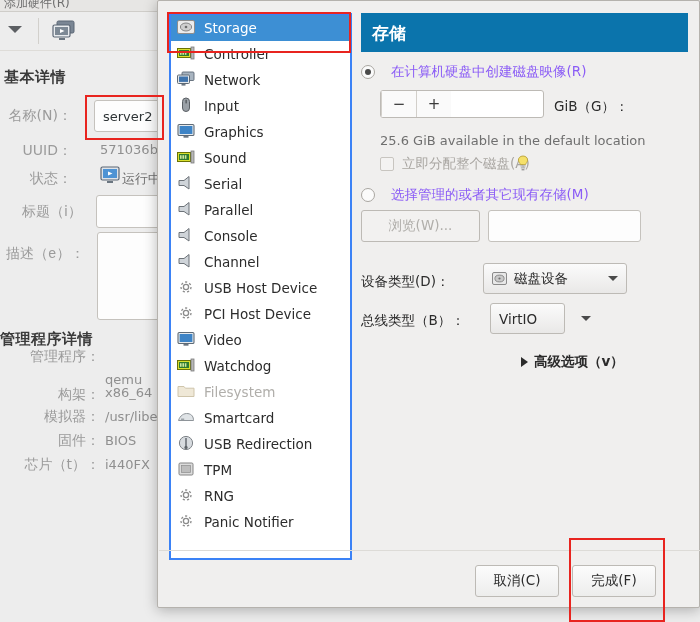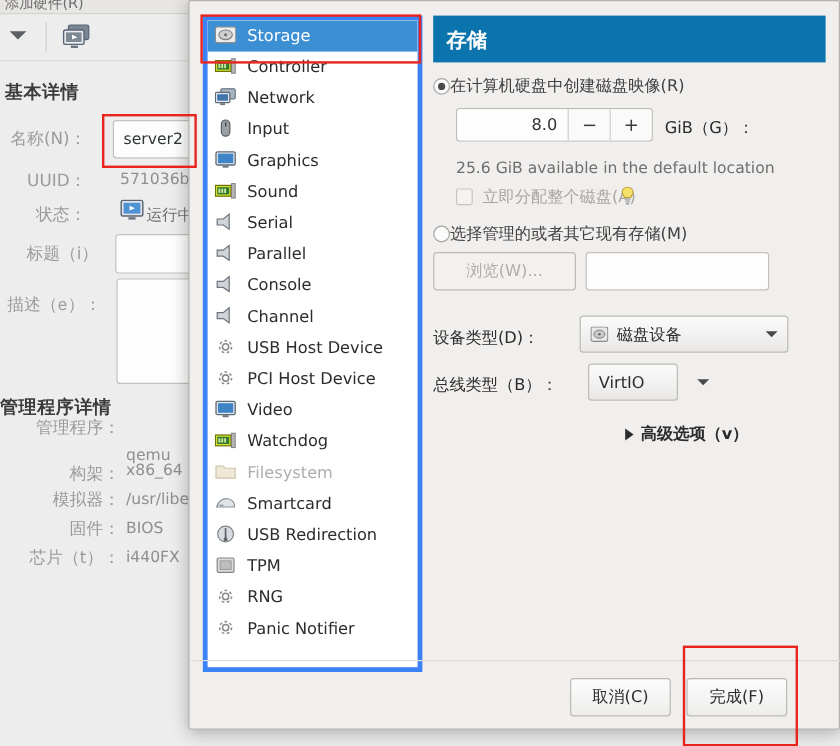--- a/index.html
+++ b/index.html
@@ -35,37 +35,37 @@
 
   .statusicon{position:absolute;}
 
   
   #dialog{position:absolute;left:157px;top:0px;width:543px;height:608px;
     background:#f0efee;border:1px solid #b5b2ad;border-radius:2px;
     box-shadow:0 2px 14px rgba(0,0,0,.28);box-sizing:border-box;}
 
   
   #devlist{position:absolute;left:11px;top:12px;width:183px;height:547px;
-    background:#ffffff;border:4px solid #3b82f6;box-sizing:border-box;overflow:hidden;}
+    background:#ffffff;border:2px solid #3b82f6;box-sizing:border-box;overflow:hidden;}
   .dev-item{position:relative;height:26px;display:flex;align-items:center;padding-left:6px;box-sizing:border-box;}
   .dev-item .dev-ico{width:20px;height:18px;flex:0 0 20px;margin-right:7px;position:relative;}
   .dev-item .dev-lbl{font-size:13.5px;color:#2c2c2c;white-space:nowrap;}
   .dev-item.selected{background:#3d8fd4;}
   .dev-item.selected .dev-lbl{color:#ffffff;}
   .dev-item.disabled .dev-lbl{color:#b0aeaa;}
 
   
   #pane-header{position:absolute;left:203px;top:12px;width:327px;height:39px;background:#0b74ac;}
   #pane-header .ph-txt{position:absolute;left:11px;top:9px;font-size:17px;color:#ffffff;font-weight:bold;}
 
   .radio-row{position:absolute;display:flex;align-items:center;}
   .radio{width:14px;height:14px;border-radius:50%;border:1px solid #a9a6a1;background:#fbfbfb;
     box-sizing:border-box;position:relative;flex:0 0 14px;}
   .radio.on::after{content:"";position:absolute;left:3px;top:3px;width:6px;height:6px;border-radius:50%;background:#4a4a4a;}
-  .radio-lbl{margin-left:0;font-size:13.5px;color:#404040;white-space:nowrap;text-align:right;}
+  .radio-lbl{margin-left:16px;font-size:13.5px;color:#8b5cf6;white-space:nowrap;text-align:right;}
 
   .chk{width:14px;height:14px;border:1px solid #c8c5c0;background:#f4f3f2;border-radius:2px;
     box-sizing:border-box;flex:0 0 14px;}
   .chk-lbl{margin-left:8px;font-size:13.5px;color:#a9a6a2;white-space:nowrap;}
 
   .helptext{position:absolute;font-size:13px;color:#6f6f6f;white-space:nowrap;}
 
   .spin{position:absolute;display:flex;height:28px;border:1px solid #bdbab5;border-radius:3px;
     background:#fff;box-sizing:border-box;overflow:hidden;}
   .spin .sv{width:93px;display:flex;align-items:center;justify-content:flex-end;padding-right:9px;
@@ -339,21 +339,20 @@
   <div id="pane-header">
     <span class="ph-txt">存储</span>
   </div>
 
   <div class="radio-row" style="left:203px;top:62px;">
     <span class="radio on"></span>
     <span class="radio-lbl">在计算机硬盘中创建磁盘映像(R)</span>
   </div>
 
   <div class="spin" style="left:222px;top:89px;width:164px;">
-    <span class="sv">8.0</span>
     <span class="sb">−</span>
     <span class="sb">+</span>
   </div>
   <div class="lbl-r" style="left:396px;top:97px;">GiB（G）：</div>
 
   <div class="helptext" style="left:222px;top:132px;">25.6 GiB available in the default location</div>
 
   <div class="radio-row" style="left:222px;top:154px;">
     <span class="chk"></span>
     <span class="chk-lbl">立即分配整个磁盘(A)</span>
@@ -371,21 +370,21 @@
     <span class="radio"></span>
     <span class="radio-lbl">选择管理的或者其它现有存储(M)</span>
   </div>
 
   <div class="btn disabled" style="left:203px;top:209px;width:119px;height:32px;">浏览(W)...</div>
   <div class="entry" style="left:330px;top:209px;width:153px;height:32px;">
     <span class="entry-txt" style="left:7px;top:8px;"></span>
   </div>
 
   <div class="lbl-r" style="left:203px;top:272px;">设备类型(D)：</div>
-  <div class="combo" style="left:325px;top:262px;width:174px;height:31px;">
+  <div class="combo" style="left:325px;top:262px;width:144px;height:31px;">
     <span style="margin-right:7px;display:flex;align-items:center;">
       <svg width="15" height="13" viewBox="0 0 15 13">
         <rect x="0.5" y="0.5" width="14" height="12" rx="1.5" fill="#e8e8e8" stroke="#8a8a8a" stroke-width="1"></rect>
         <ellipse cx="7.5" cy="6.5" rx="4.6" ry="3.4" fill="#c9c9c9" stroke="#7a7a7a" stroke-width="0.8"></ellipse>
         <circle cx="7.5" cy="6.5" r="1.1" fill="#6f6f6f"></circle>
       </svg>
     </span>
     <span style="flex:1;">磁盘设备</span>
     <span class="caret-dn"></span>
   </div>

